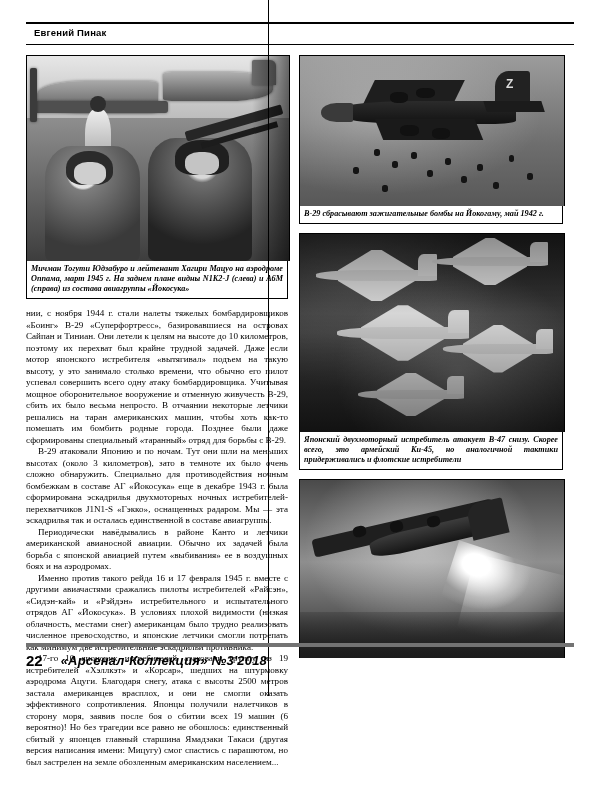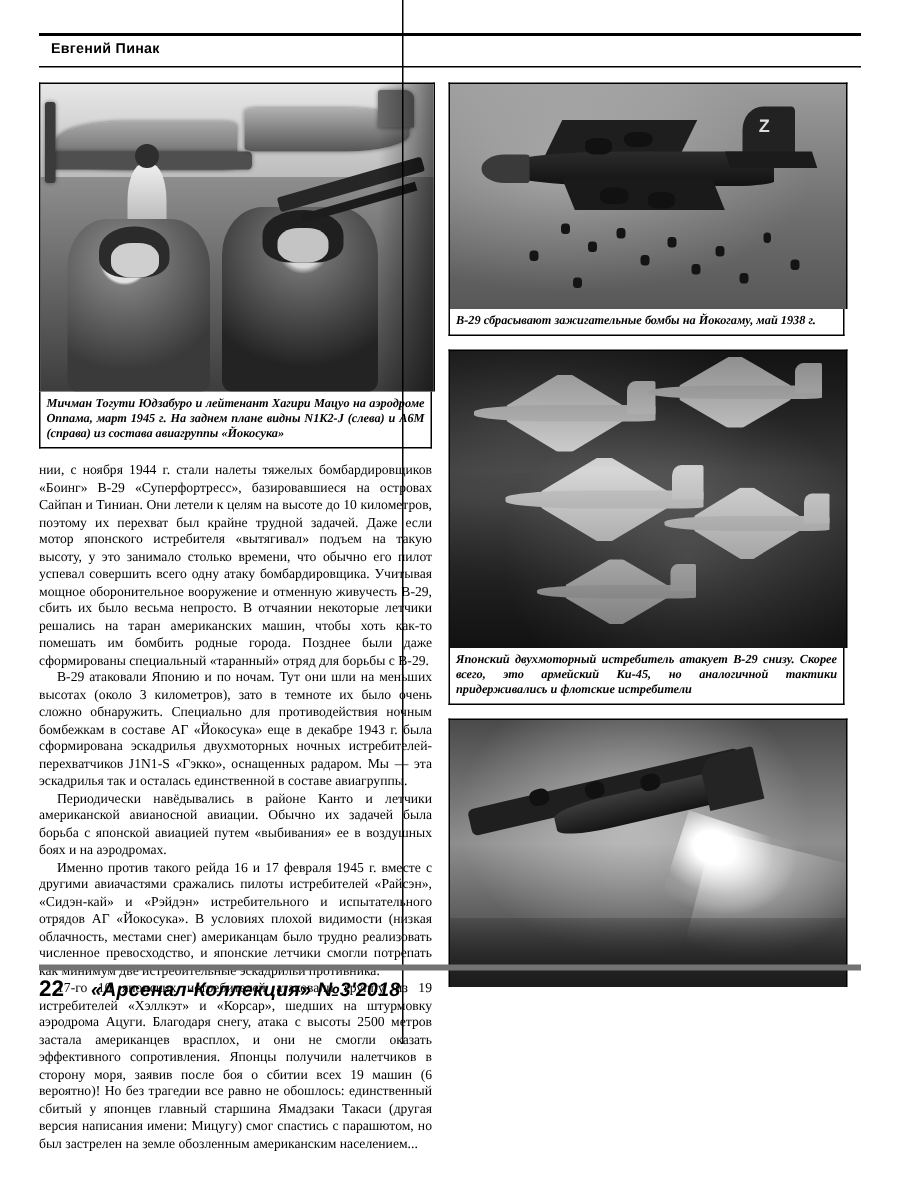--- a/index.html
+++ b/index.html
@@ -309,21 +309,21 @@
           <div class="bomb" style="left:48%; top:76%;"></div>
           <div class="bomb" style="left:55%; top:68%;"></div>
           <div class="bomb" style="left:61%; top:80%;"></div>
           <div class="bomb" style="left:67%; top:72%;"></div>
           <div class="bomb" style="left:73%; top:84%;"></div>
           <div class="bomb" style="left:31%; top:86%;"></div>
           <div class="bomb" style="left:79%; top:66%;"></div>
           <div class="bomb" style="left:86%; top:78%;"></div>
           <div class="bomb" style="left:20%; top:74%;"></div>
         </div>
-        <div class="caption">B-29 сбрасывают зажигательные бомбы на Йокогаму, май 1938 г.</div>
+        <div class="caption">B-29 сбрасывают зажигательные бомбы на Йокогаму, май 1942 г.</div>
       </div>
 
       <div class="figure">
         <div class="photo photo-frame ph3">
           <div class="cloud"></div>
           <div class="b b1">
             <div class="wg"></div>
             <div class="bd"></div>
             <div class="tl"></div>
           </div>
@@ -342,21 +342,21 @@
             <div class="bd"></div>
             <div class="tl"></div>
           </div>
           <div class="b b5">
             <div class="wg"></div>
             <div class="bd"></div>
             <div class="tl"></div>
           </div>
           <div class="fade"></div>
         </div>
-        <div class="caption">Японский двухмоторный истребитель атакует B-29 снизу. Скорее всего, это армейский Ки-45, но аналогичной тактики придерживались и флотские истребители</div>
+        <div class="caption">Японский двухмоторный истребитель атакует B-47 снизу. Скорее всего, это армейский Ки-45, но аналогичной тактики придерживались и флотские истребители</div>
       </div>
 
       <div class="figure">
         <div class="photo photo-frame ph4">
           <div class="sky4"></div>
           <div class="bigwing"></div>
           <div class="bigfuse"></div>
           <div class="bigtail"></div>
           <div class="e ea"></div>
           <div class="e eb"></div>

